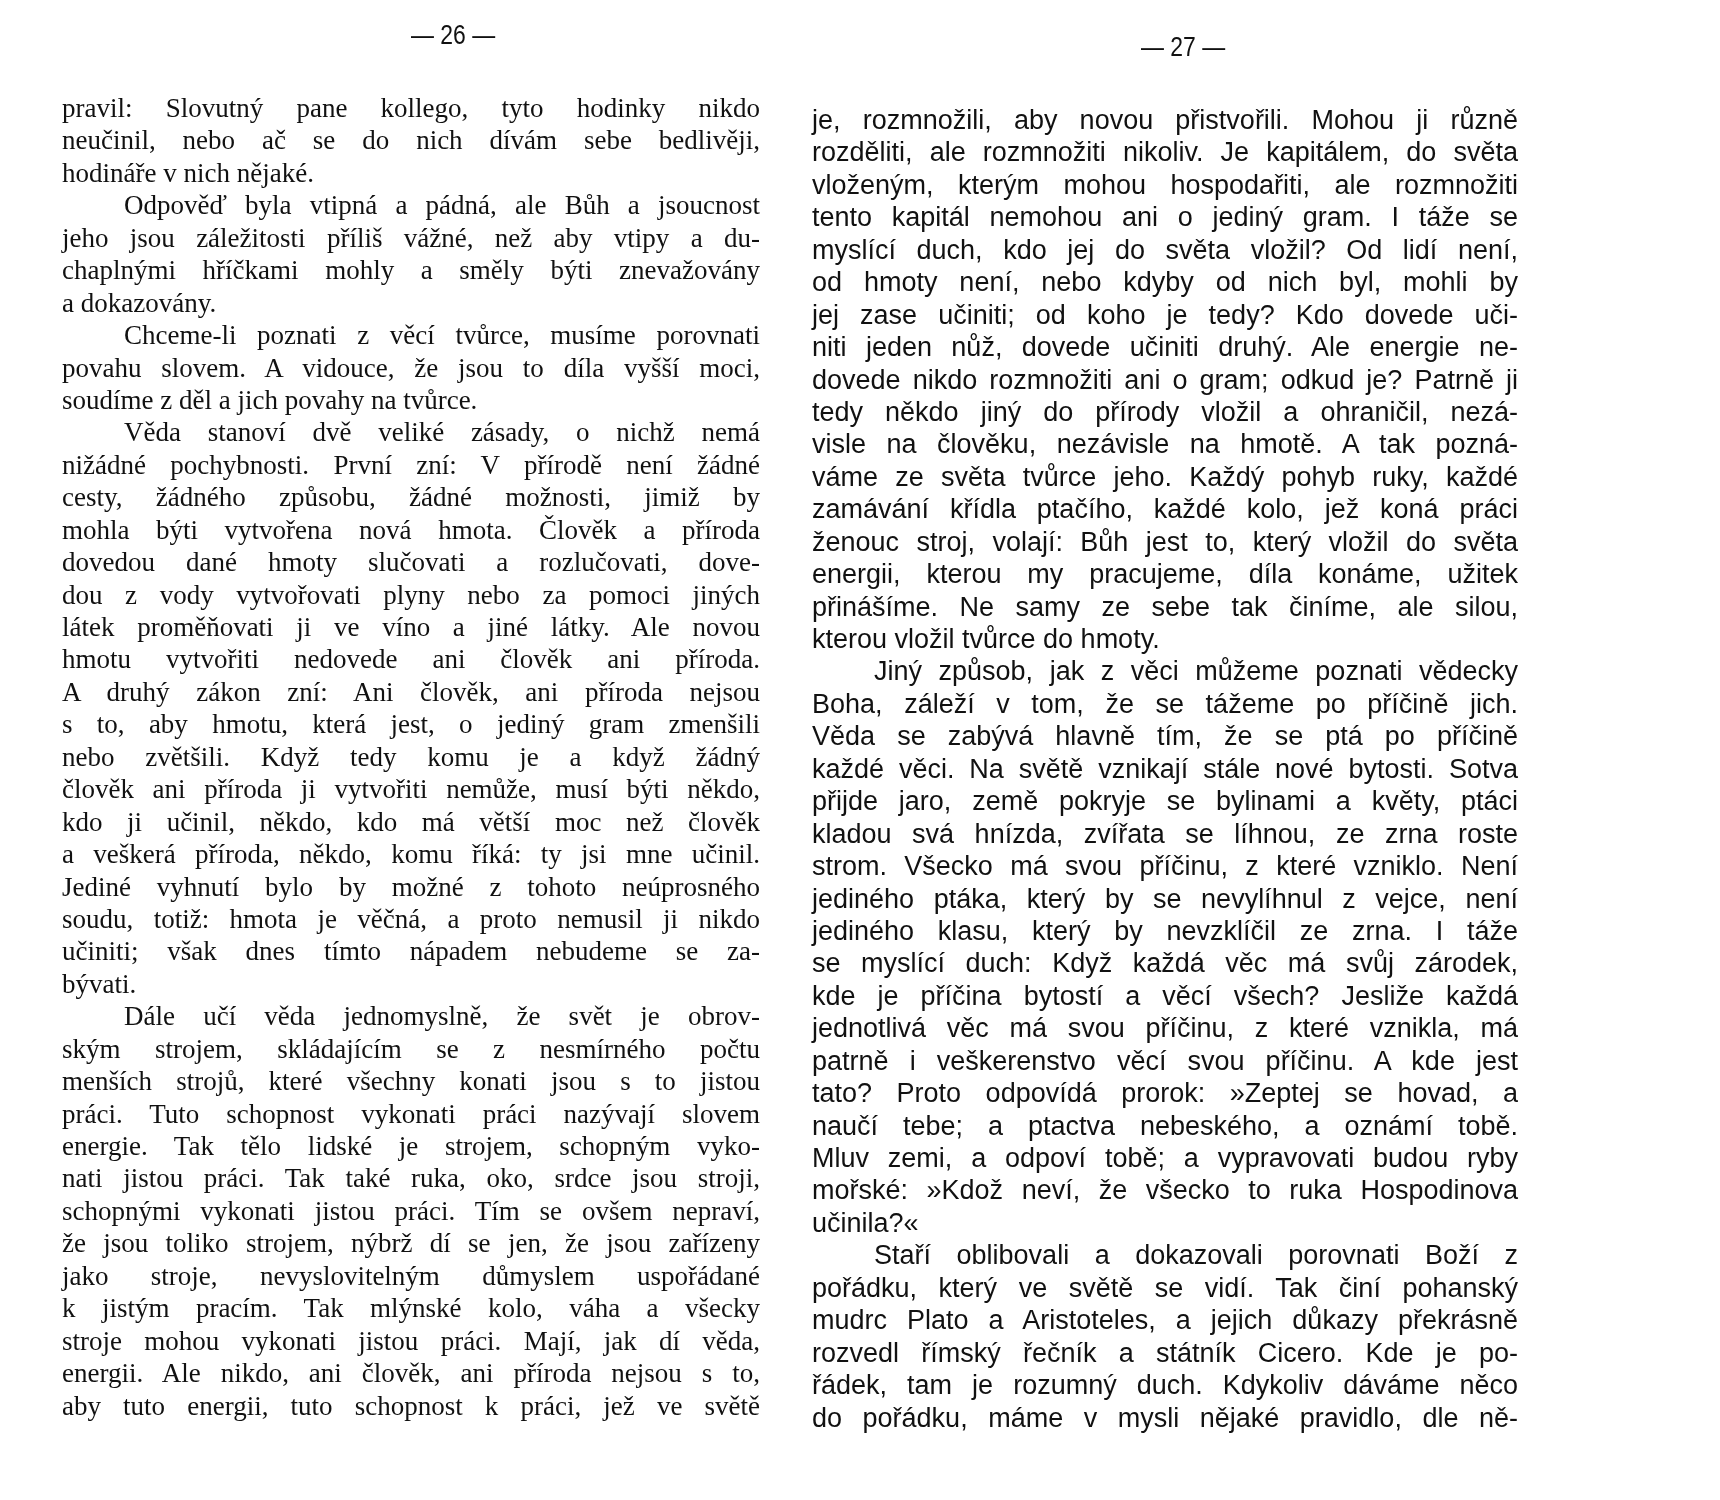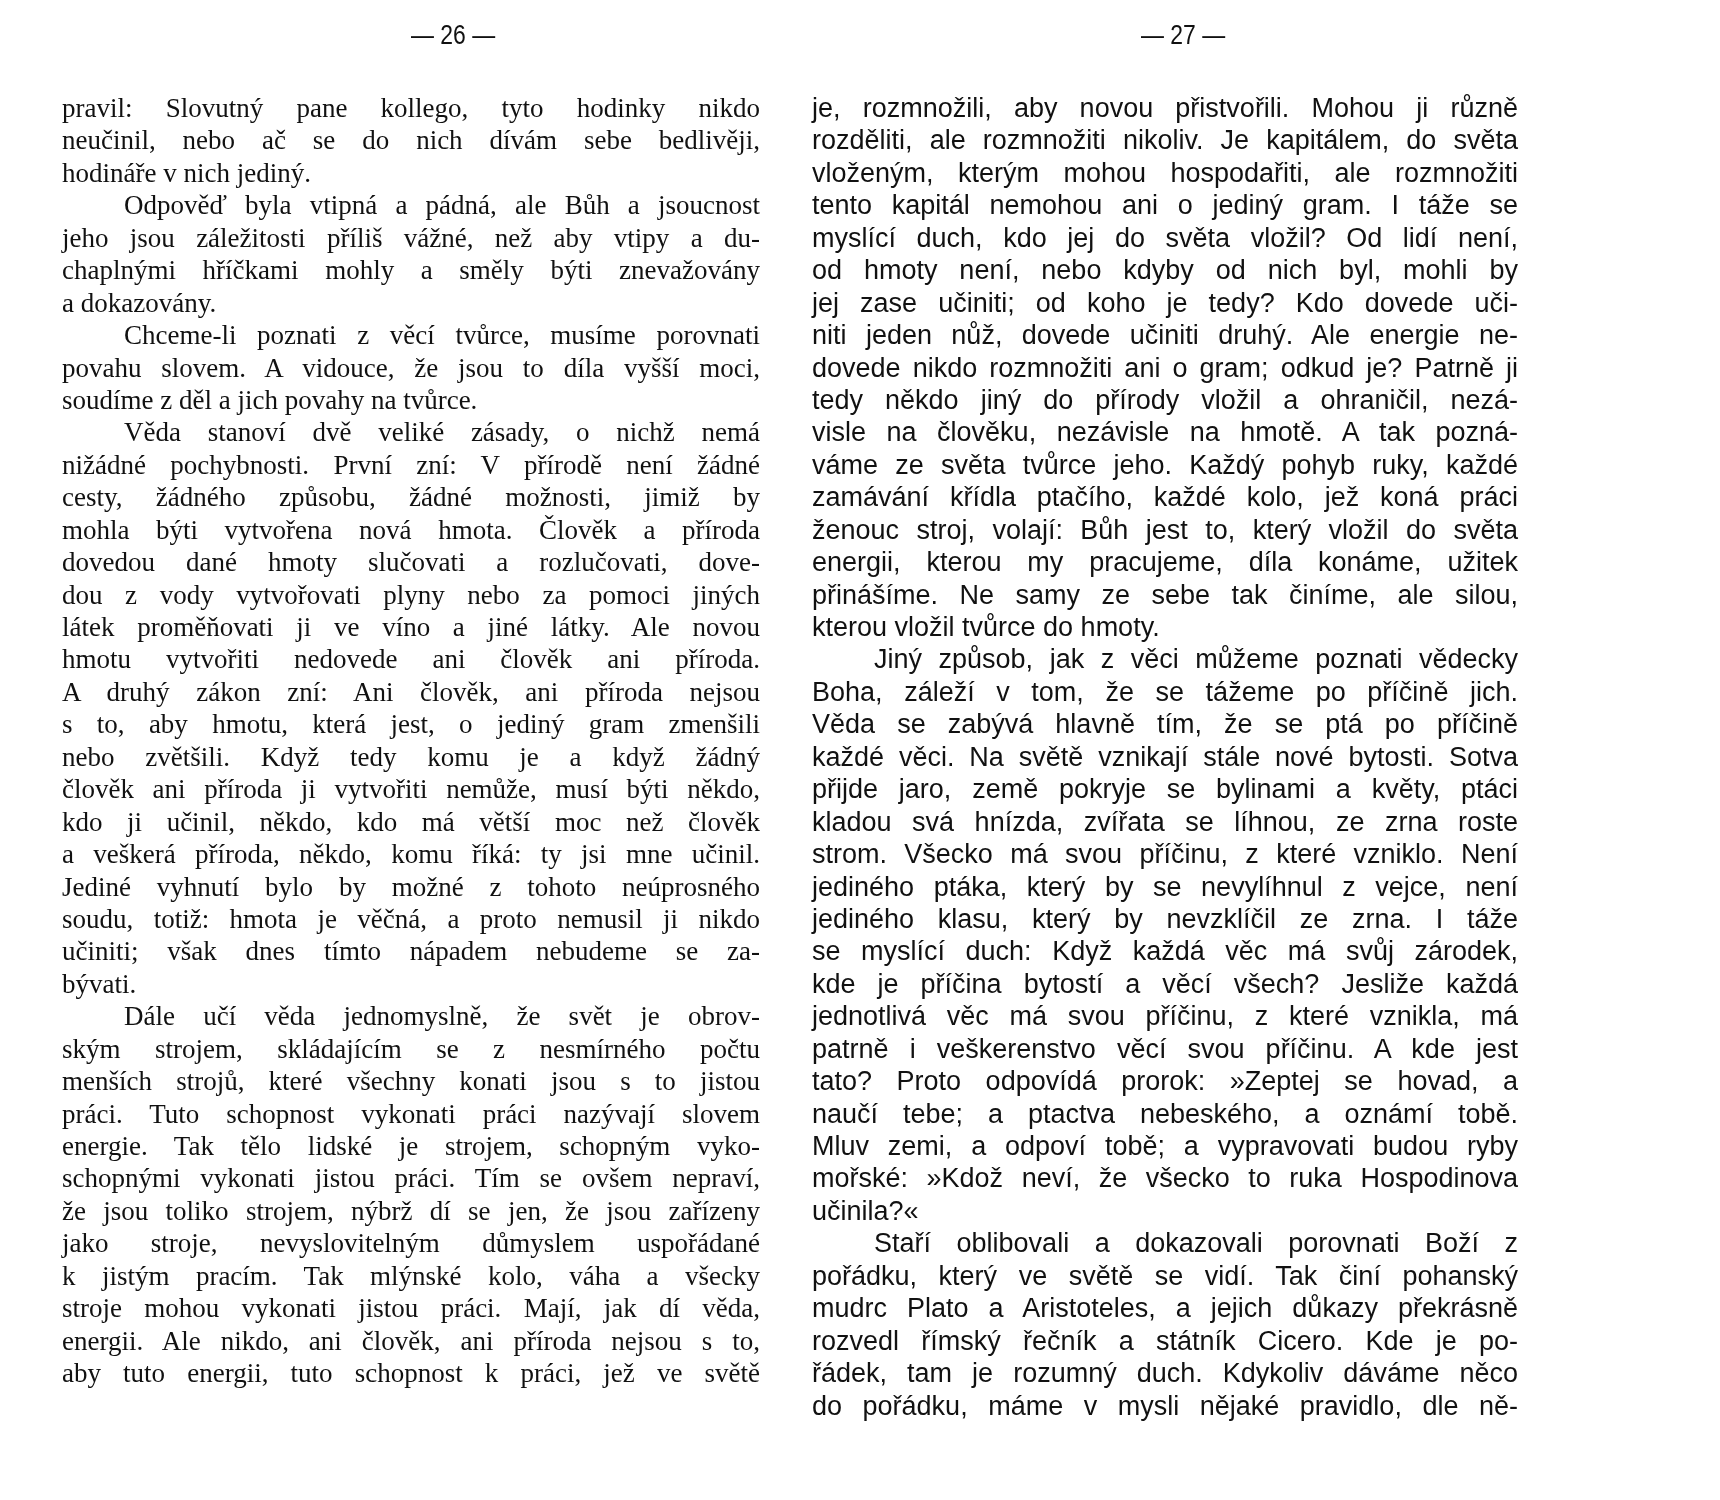--- a/index.html
+++ b/index.html
@@ -1,38 +1,38 @@
 <!DOCTYPE html>
 <html><head>
 <meta charset="utf-8">
 <style>
   html, body { margin:0; padding:0; background:#ffffff; }
   body { width:1720px; height:1500px; position:relative; overflow:hidden; font-family:"Liberation Sans", sans-serif; color:#111; }
   .page { position:absolute; top:0; height:1133px; }
   .page.left { left:0; width:860px; }
-  .page.right { left:860px; width:860px; }
+  .page.right { left:860px; width:860px;margin-top:12px; }
   .folio { position:absolute; top:20px; font-size:27px; letter-spacing:0; transform:scaleX(0.85); transform-origin:center; white-space:nowrap; }
   .left .folio { left:388px; width:130px; text-align:center; }
   .right .folio { left:258px; width:130px; text-align:center; }
   .body { position:absolute; top:92px; }
   .left .body { left:62px; width:698px;font-family:Liberation Serif, serif; }
   .right .body { left:-48px; width:706px; }
   .line { height:32.45px; line-height:32.45px; font-size:27px; white-space:nowrap; text-align:justify; text-align-last:justify; overflow:visible; }
   .line.last { text-align-last:left; }
   .line.indent { padding-left:62px; }
 </style>
 </head>
 <body>
 
 <div class="page left">
   <div class="folio">— 26 —</div>
   <div class="body" id="left-body">
       <div class="line">pravil: Slovutný pane kollego, tyto hodinky nikdo</div>
       <div class="line">neučinil, nebo ač se do nich dívám sebe bedlivěji,</div>
-      <div class="line last">hodináře v nich jediný.</div>
+      <div class="line last">hodináře v nich nějaké.</div>
       <div class="line indent">Odpověď byla vtipná a pádná, ale Bůh a jsoucnost</div>
       <div class="line">jeho jsou záležitosti příliš vážné, než aby vtipy a du-</div>
       <div class="line">chaplnými hříčkami mohly a směly býti znevažovány</div>
       <div class="line last">a dokazovány.</div>
       <div class="line indent">Chceme-li poznati z věcí tvůrce, musíme porovnati</div>
       <div class="line">povahu slovem. A vidouce, že jsou to díla vyšší moci,</div>
       <div class="line last">soudíme z děl a jich povahy na tvůrce.</div>
       <div class="line indent">Věda stanoví dvě veliké zásady, o nichž nemá</div>
       <div class="line">nižádné pochybnosti. První zní: V přírodě není žádné</div>
       <div class="line">cesty, žádného způsobu, žádné možnosti, jimiž by</div>
@@ -49,20 +49,21 @@
       <div class="line">a veškerá příroda, někdo, komu říká: ty jsi mne učinil.</div>
       <div class="line">Jediné vyhnutí bylo by možné z tohoto neúprosného</div>
       <div class="line">soudu, totiž: hmota je věčná, a proto nemusil ji nikdo</div>
       <div class="line">učiniti; však dnes tímto nápadem nebudeme se za-</div>
       <div class="line last">bývati.</div>
       <div class="line indent">Dále učí věda jednomyslně, že svět je obrov-</div>
       <div class="line">ským strojem, skládajícím se z nesmírného počtu</div>
       <div class="line">menších strojů, které všechny konati jsou s to jistou</div>
       <div class="line">práci. Tuto schopnost vykonati práci nazývají slovem</div>
       <div class="line">energie. Tak tělo lidské je strojem, schopným vyko-</div>
+      <div class="line">nati jistou práci. Tak také ruka, oko, srdce jsou stroji,</div>
       <div class="line">schopnými vykonati jistou práci. Tím se ovšem nepraví,</div>
       <div class="line">že jsou toliko strojem, nýbrž dí se jen, že jsou zařízeny</div>
       <div class="line">jako stroje, nevyslovitelným důmyslem uspořádané</div>
       <div class="line">k jistým pracím. Tak mlýnské kolo, váha a všecky</div>
       <div class="line">stroje mohou vykonati jistou práci. Mají, jak dí věda,</div>
       <div class="line">energii. Ale nikdo, ani člověk, ani příroda nejsou s to,</div>
       <div class="line">aby tuto energii, tuto schopnost k práci, jež ve světě</div>
     </div>
 </div>
 <div class="page right">

